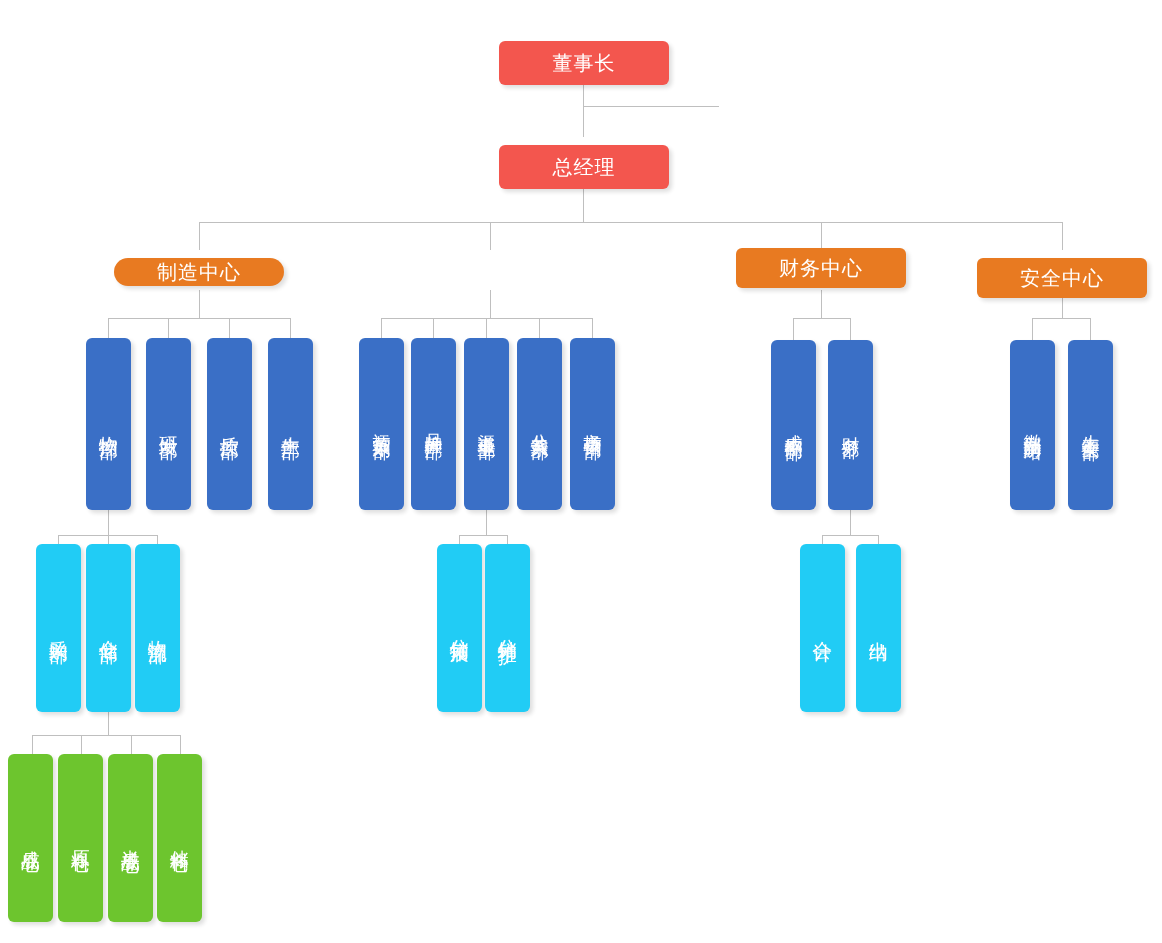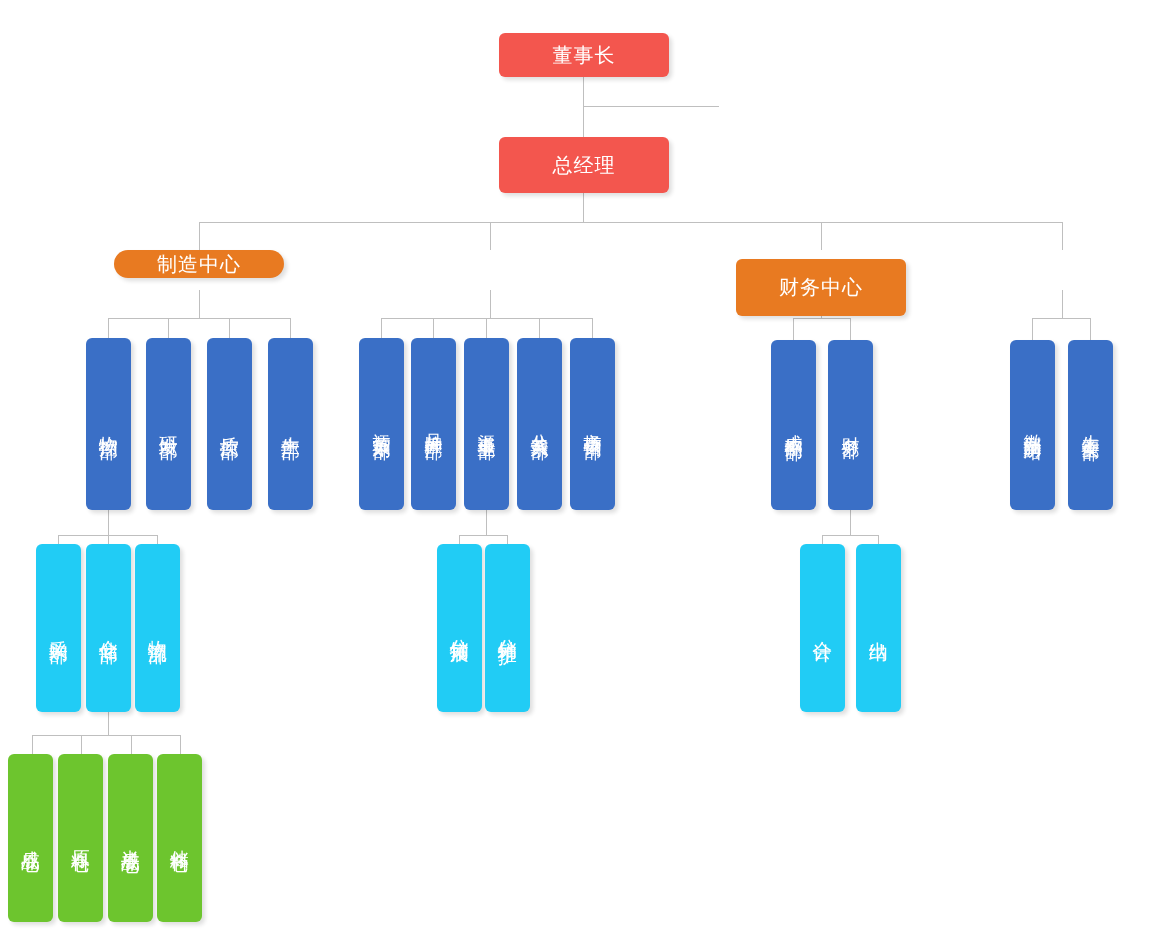--- a/index.html
+++ b/index.html
@@ -45,20 +45,21 @@
   .node.orange { background: #e87a21; }
   .node.blue   { background: #3a6fc6; }
   .node.cyan   { background: #21ccf5; }
   .node.green  { background: #6dc52e; }
 
   
   .node.horiz {
     font-size: 20px;
     padding: 0 10px;
     writing-mode: horizontal-tb;
+    margin-top: 8px;
   }
   
   .node.vert {
     writing-mode: vertical-rl;
     text-orientation: upright;
     font-size: 19px;
     letter-spacing: 2px;
     padding: 10px 0;
     white-space: nowrap;
   }
@@ -123,27 +124,28 @@
   <div class="line v" style="left:108px; top:712px; height:23px;"></div>
   <div class="line h" style="left:32px;  top:735px; width:148px;"></div>
   <div class="line v" style="left:32px;  top:735px; height:19px;"></div>
   <div class="line v" style="left:81px;  top:735px; height:19px;"></div>
   <div class="line v" style="left:131px; top:735px; height:19px;"></div>
   <div class="line v" style="left:180px; top:735px; height:19px;"></div>
 
   <div class="node red horiz" style="left:499px; top:33px; width:170px; height:44px;">董事长</div>
 
 
-  <div class="node red horiz" style="left:499px; top:137px; width:170px; height:56px;">总经理</div>
+  <div class="node red horiz" style="left:499px; top:137px; width:170px; height:44px;">总经理</div>
 
   <div class="node orange horiz" style="left:114px; top:250px; width:170px; height:28px;border-radius:19px;">制造中心</div>
 
 
-  <div class="node orange horiz" style="left:736px; top:259px; width:170px; height:57px;">财务中心</div>
+  <div class="node orange horiz" style="left:736px; top:240px; width:170px; height:40px;">财务中心</div>
 
+  <div class="node orange horiz" style="left:977px; top:250px; width:170px; height:40px;">安全中心</div>
 
   <div class="node blue vert" style="left:86px; top:338px; width:45px; height:172px;">物控部</div>
   <div class="node blue vert" style="left:146px; top:338px; width:45px; height:172px;">研发部</div>
   <div class="node blue vert" style="left:207px; top:338px; width:45px; height:172px;">质控部</div>
   <div class="node blue vert" style="left:268px; top:338px; width:45px; height:172px;">生产部</div>
 
   <div class="node blue vert small" style="left:359px; top:338px; width:45px; height:172px;">运营策划部</div>
   <div class="node blue vert small" style="left:411px; top:338px; width:45px; height:172px;">品牌推广部</div>
   <div class="node blue vert small" style="left:464px; top:338px; width:45px; height:172px;">渠道事业部</div>
   <div class="node blue vert small" style="left:517px; top:338px; width:45px; height:172px;">公共关系部</div>

